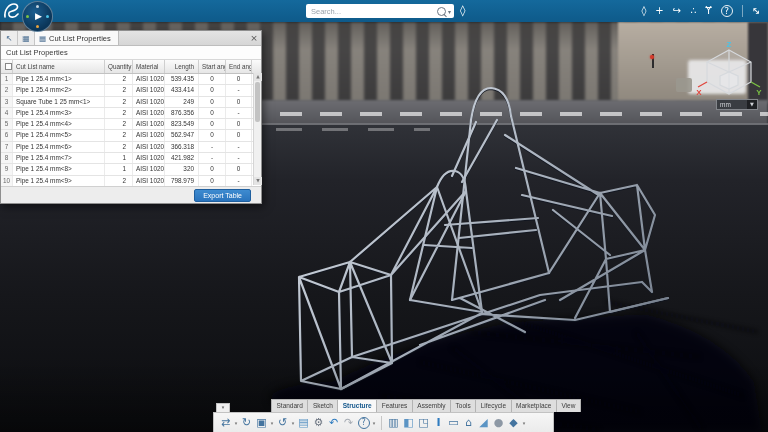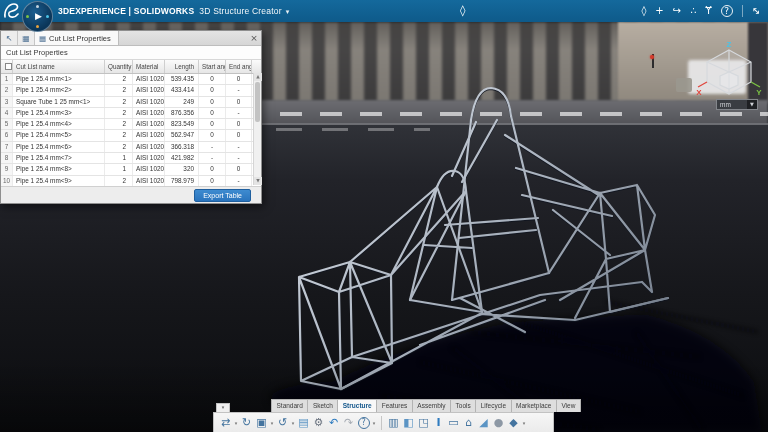--- a/index.html
+++ b/index.html
@@ -193,22 +193,24 @@
     <svg class="swoosh" width="17" height="18" viewBox="0 0 17 18">
       <path d="M2,15 C1,8 6,2 11,2 C15,2 16,6 12,8 C8,10 5,9 6,13 C7,16 12,16 15,12" fill="none" stroke="#ffffff" stroke-width="1.6" stroke-linecap="round"></path>
     </svg>
     <div class="compass">
       <span class="arm n"></span>
       <span class="arm s"></span>
       <span class="arm w"></span>
       <span class="arm e"></span>
       <span class="play">▶</span>
     </div>
-    <div class="brand">
-      <b>3DEXPERIENCE | SOLIDWORKS</b><span class="appname">3D Structure Creator</span><span class="caret">▾</span>
+    <div class="searchbox">
+      <input type="text" placeholder="Search..." style="">
+      <span class="mag"></span>
+      <span class="scaret">▾</span>
     </div>
     <span class="tagbtn">◊</span>
     <div class="topicons" id="topRightIcons">
         <span class="tri">◊</span>
         <span class="tri">+</span>
         <span class="tri">↪</span>
         <span class="tri">∴</span>
         <span class="tri">Ɏ</span>
         <span class="tri q">?</span>
         <span class="tdivider-top"></span>

